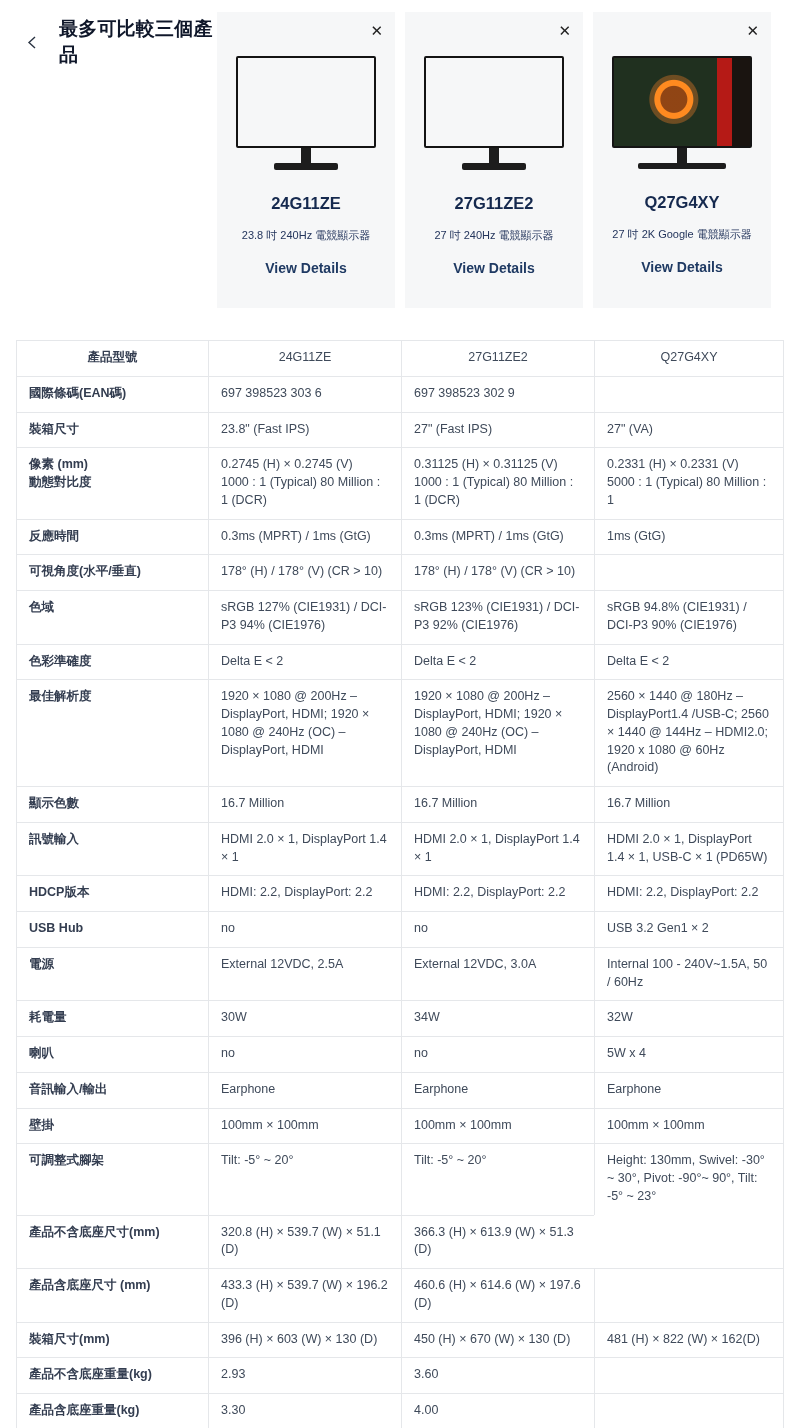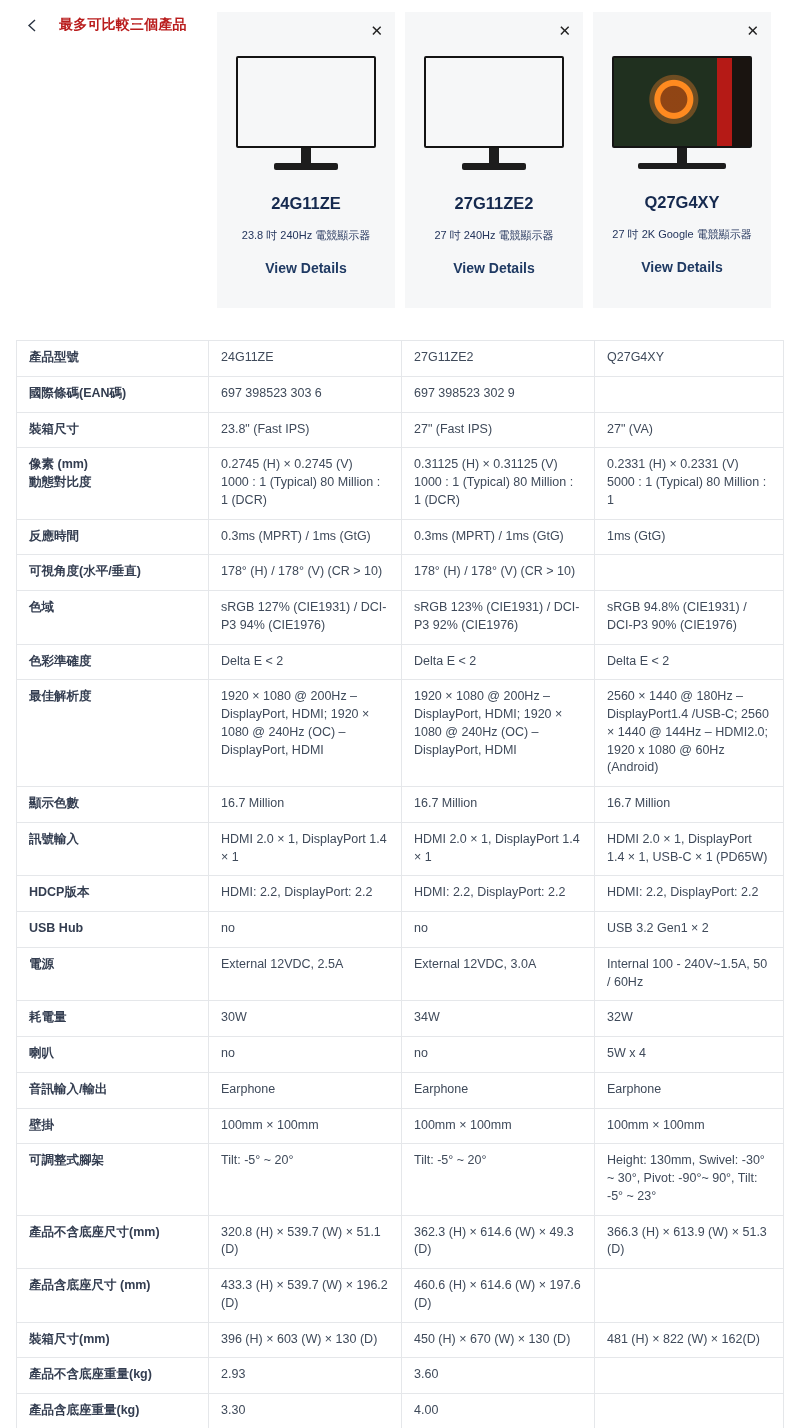--- a/index.html
+++ b/index.html
@@ -8,21 +8,21 @@
     width:800px; min-height:1428px; margin:0 auto;
     font-family:"Liberation Sans","DejaVu Sans",sans-serif;
     color:#3f4a5a;
   }
 
   
   .top-section { display:flex; align-items:flex-start; }
   .header-area { width:217px; flex:0 0 217px; padding:16px 0 0 24px; display:flex; align-items:center; gap:18px; }
   .back-btn { background:none; border:none; cursor:pointer; padding:2px; line-height:1; }
   .back-btn svg { display:block; }
-  .page-title { font-size:14px; font-weight:700; color:#b91c1c; letter-spacing:.2px; }
+  .page-title { font-size:19px; font-weight:700; color:#0f172a; letter-spacing:.2px; }
 
   .cards-row { display:flex; gap:10px; padding-top:12px; }
   .product-card {
     width:178px; height:296px; background:#f6f7f8;
     position:relative; text-align:center;
   }
   .close-btn {
     position:absolute; top:10px; right:10px;
     background:none; border:none; cursor:pointer;
     font-size:15px; color:#222; line-height:1; padding:2px;
@@ -52,21 +52,21 @@
 
   
   .spec-table {
     margin:32px 16px 0; border:1px solid #e5e7ea; background:#fff;
   }
   .trow { display:grid; grid-template-columns:191px 193px 193px 189px; }
   .cell {
     padding:8px 12px 9px; font-size:12.5px; line-height:1.42;
     border-top:1px solid #e5e7ea; white-space:pre-line; word-break:break-word;
   }
-  .trow:first-child .cell { border-top:none; }
+  .trow:first-child .cell { border-top:none;text-align:center; }
   .cell + .cell { border-left:1px solid #e5e7ea; }
   .cell-label { font-weight:700; color:#333d50; }
   .cell-value { color:#3f4a5a; }
 </style>
 </head>
 <body>
 
 <div class="top-section">
   <div class="header-area">
     <button class="back-btn">
@@ -255,21 +255,20 @@
   <div class="trow">
     <div class="cell cell-label">可調整式腳架</div>
     <div class="cell cell-value">Tilt: -5° ~ 20°</div>
     <div class="cell cell-value">Tilt: -5° ~ 20°</div>
     <div class="cell cell-value">Height: 130mm, Swivel: -30° ~ 30°, Pivot: -90°~ 90°, Tilt: -5° ~ 23°</div>
   </div>
 
   <div class="trow">
     <div class="cell cell-label">產品不含底座尺寸(mm)</div>
     <div class="cell cell-value">320.8 (H) × 539.7 (W) × 51.1 (D)</div>
-    <div class="cell cell-value">362.3 (H) × 614.6 (W) × 49.3 (D)</div>
     <div class="cell cell-value">366.3 (H) × 613.9 (W) × 51.3 (D)</div>
   </div>
 
   <div class="trow">
     <div class="cell cell-label">產品含底座尺寸 (mm)</div>
     <div class="cell cell-value">433.3 (H) × 539.7 (W) × 196.2 (D)</div>
     <div class="cell cell-value">460.6 (H) × 614.6 (W) × 197.6 (D)</div>
     <div class="cell cell-value"></div>
   </div>
 

